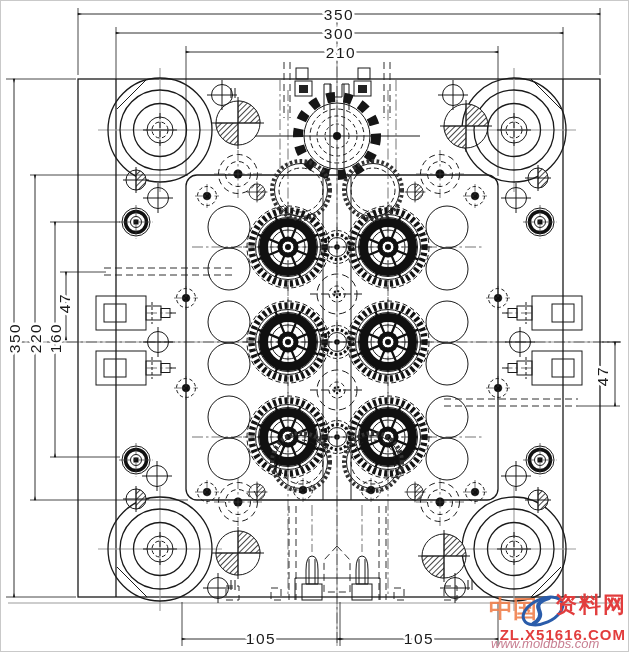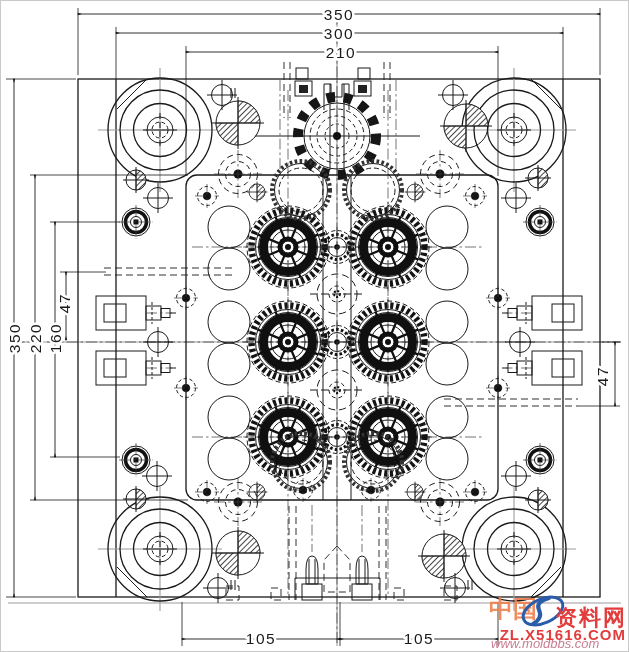--- a/index.html
+++ b/index.html
@@ -13,21 +13,21 @@
   .gl{stroke:#9c9c9c;stroke-width:1.1;fill:none;}
   .dml{stroke:#1a1a1a;stroke-width:.9;fill:none;}
   .ext{stroke:#1a1a1a;stroke-width:.8;fill:none;}
   .dash{stroke:#1a1a1a;stroke-width:.9;stroke-dasharray:7 4;fill:none;}
   .dim{font:15.5px "Liberation Sans",sans-serif;fill:#1a1a1a;letter-spacing:1.5px;
        text-anchor:middle;paint-order:stroke;stroke:#fff;stroke-width:5px;stroke-linejoin:round;}
   
   .wm{position:absolute;right:0;bottom:0;width:140px;height:62px;}
   .wm-cn1{position:absolute;left:0px;top:3px;font-size:24px;font-weight:bold;color:#f0804d;opacity:.9;}
   .wm-swoosh{position:absolute;left:30px;top:0px;}
-  .wm-cn2{position:absolute;left:66px;top:13px;font-size:22px;font-weight:bold;color:#e23d3d;letter-spacing:2px;}
+  .wm-cn2{position:absolute;left:66px;top:0;font-size:22px;font-weight:bold;color:#e23d3d;letter-spacing:2px;}
   .wm-url{position:absolute;left:2px;bottom:1px;font-size:13px;font-style:italic;color:#c87f92;}
   .wm-code{position:absolute;right:3px;bottom:9px;font-size:15px;font-weight:bold;color:#e23d3d;letter-spacing:1px;}
 </style>
 </head>
 <body>
 
 <div class="stage">
 <svg width="629" height="652" viewBox="0 0 629 652">
 <defs>
   <marker id="ar" viewBox="0 0 10 10" refX="9.4" refY="5" markerWidth="11" markerHeight="5" orient="auto-start-reverse">

